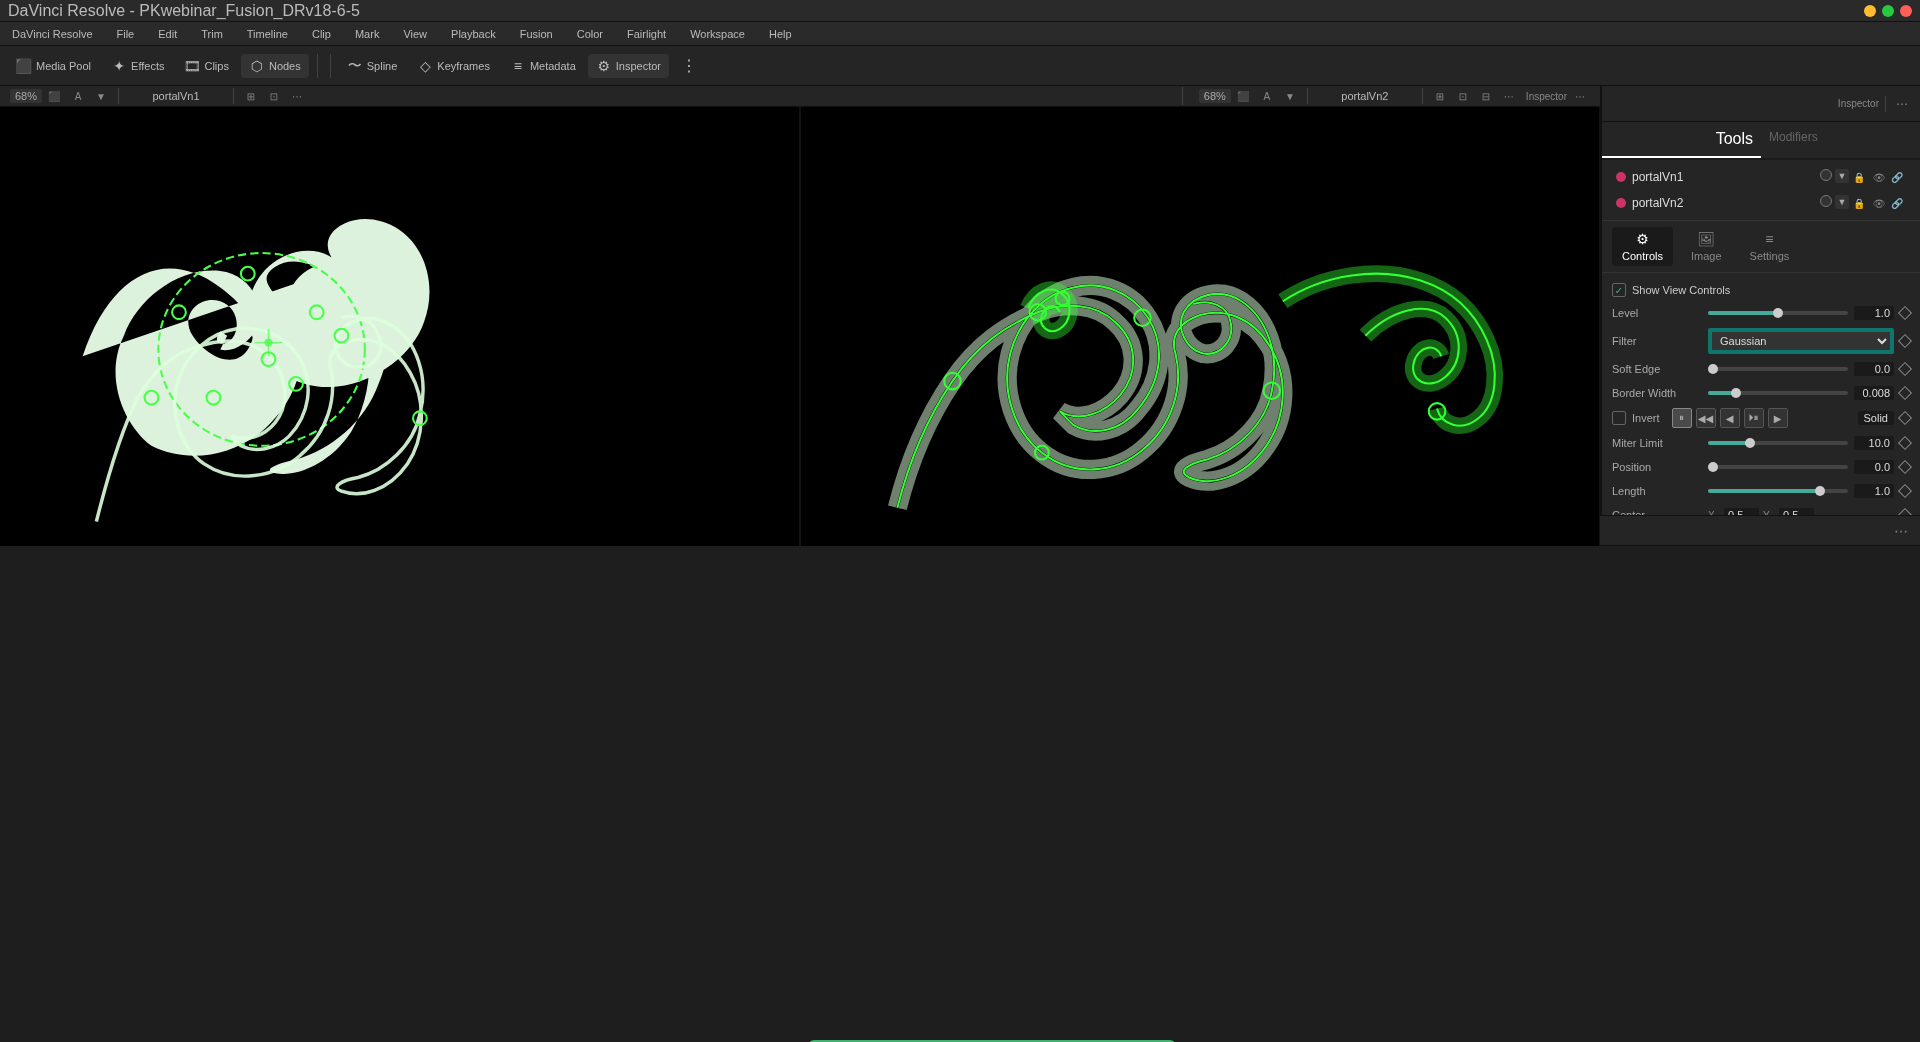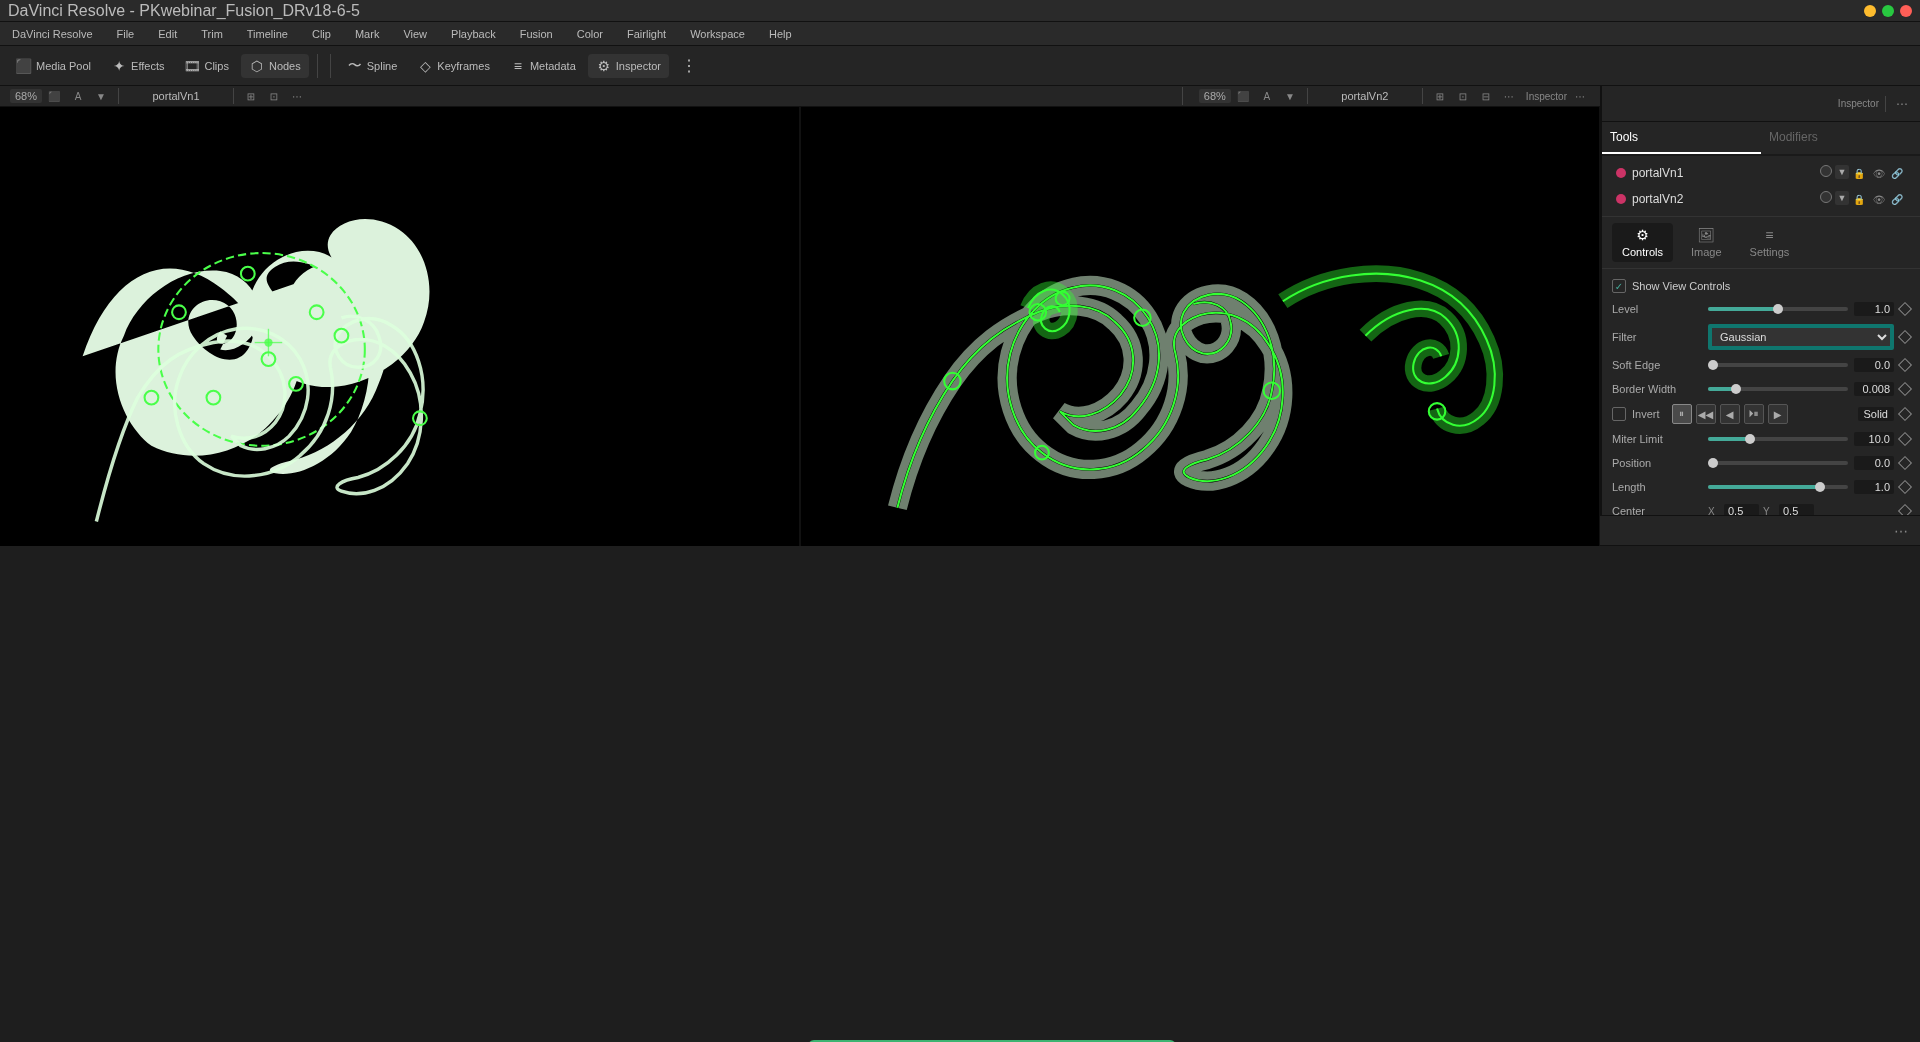--- a/index.html
+++ b/index.html
@@ -734,21 +734,21 @@
 
     <div class="inspector-panel">
 
       <div style="height:36px; background:#252525; display:flex; align-items:center; justify-content:flex-end; padding:0 8px; gap:6px; border-bottom:1px solid #111;">
         <span style="color:#888; font-size:10px;">Inspector</span>
         <div style="width:1px; height:16px; background:#444;"></div>
         <div style="width:20px; height:20px; display:flex; align-items:center; justify-content:center; color:#888; cursor:pointer;">⋯</div>
       </div>
 
       <div style="display:flex; border-bottom:2px solid #1a1a1a;">
-        <div style="flex:1; padding:8px; text-align:left; color:#fff; font-size:12px; border-bottom:2px solid #fff; cursor:pointer;">Tools</div>
+        <div style="flex:1; padding:8px; text-align:right; color:#fff; font-size:16px; border-bottom:2px solid #fff; cursor:pointer;">Tools</div>
         <div style="flex:1; padding:8px; text-align:left; color:#666; font-size:12px; cursor:pointer;">Modifiers</div>
       </div>
 
       <div class="inspector-node-list">
         <div class="inspector-node-row">
           <div class="node-color-dot" style="background:#cc3366;"></div>
           <span class="node-name">portalVn1</span>
           <div class="node-controls">
             <div style="width:12px; height:12px; border-radius:50%; border:1px solid #777; background:#333;"></div>
             <div style="width:14px; height:14px; background:#333; border-radius:2px; display:flex; align-items:center; justify-content:center; font-size:9px; color:#aaa; cursor:pointer;">▼</div>

